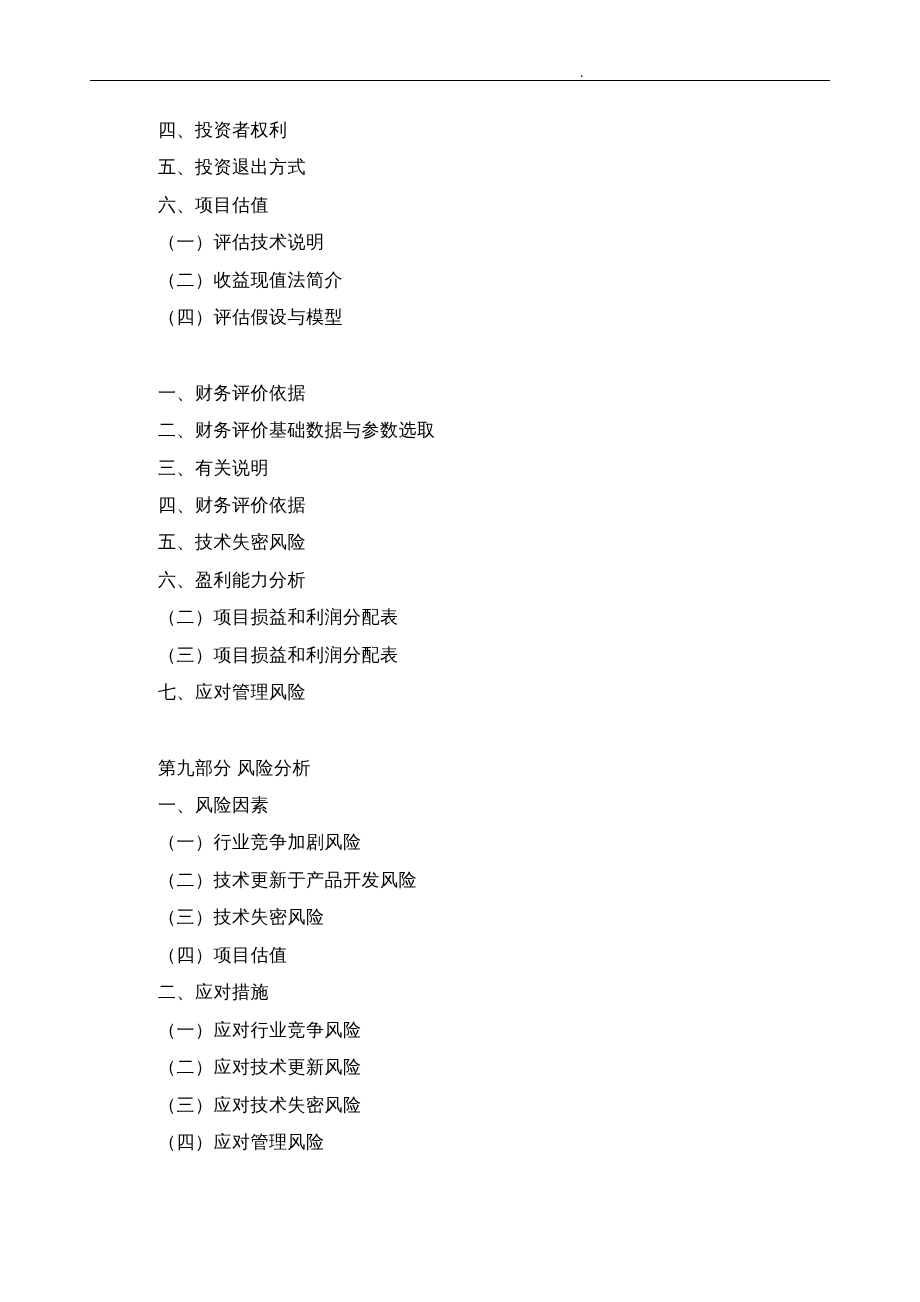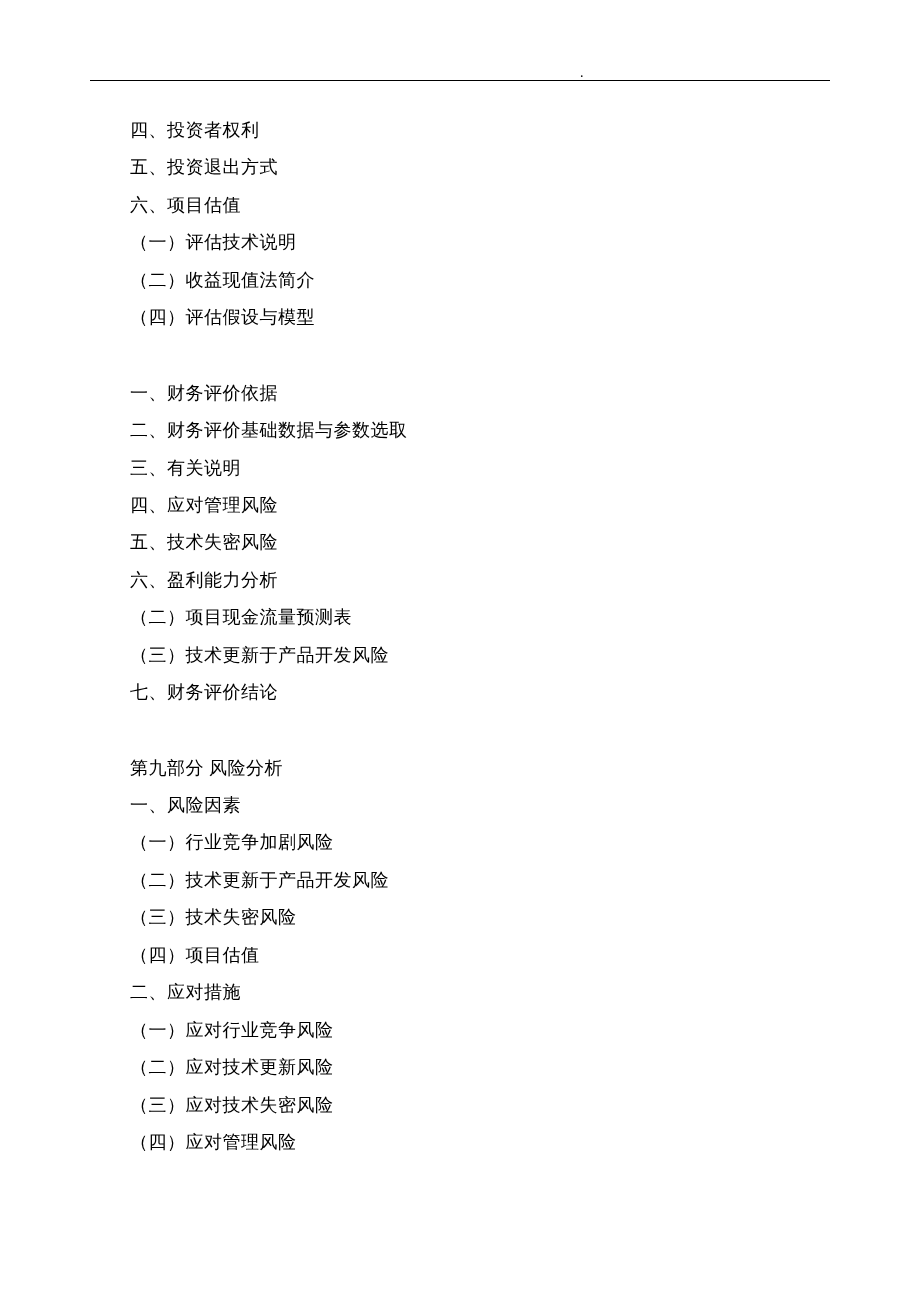--- a/index.html
+++ b/index.html
@@ -33,20 +33,21 @@
   }
   .content {
     margin-top: 40px;
     margin-left: 40px;
     font-size: 18px;
   }
   .line {
     line-height: 2.08;
     letter-spacing: 0.5px;
     white-space: pre;
+    margin-left: 28px;
   }
   .blank {
     height: 38px;
   }
 </style>
 </head>
 <body>
 
 <div class="page">
 
@@ -57,26 +58,26 @@
     <div class="line">四、投资者权利</div>
     <div class="line">五、投资退出方式</div>
     <div class="line">六、项目估值</div>
     <div class="line">（一）评估技术说明</div>
     <div class="line">（二）收益现值法简介</div>
     <div class="line">（四）评估假设与模型</div>
     <div class="blank"></div>
     <div class="line">一、财务评价依据</div>
     <div class="line">二、财务评价基础数据与参数选取</div>
     <div class="line">三、有关说明</div>
-    <div class="line">四、应对管理风险</div>
+    <div class="line">四、财务评价依据</div>
     <div class="line">五、技术失密风险</div>
     <div class="line">六、盈利能力分析</div>
-    <div class="line">（二）项目现金流量预测表</div>
-    <div class="line">（三）技术更新于产品开发风险</div>
-    <div class="line">七、财务评价结论</div>
+    <div class="line">（二）项目损益和利润分配表</div>
+    <div class="line">（三）项目损益和利润分配表</div>
+    <div class="line">七、应对管理风险</div>
     <div class="blank"></div>
     <div class="line">第九部分 风险分析</div>
     <div class="line">一、风险因素</div>
     <div class="line">（一）行业竞争加剧风险</div>
     <div class="line">（二）技术更新于产品开发风险</div>
     <div class="line">（三）技术失密风险</div>
     <div class="line">（四）项目估值</div>
     <div class="line">二、应对措施</div>
     <div class="line">（一）应对行业竞争风险</div>
     <div class="line">（二）应对技术更新风险</div>

